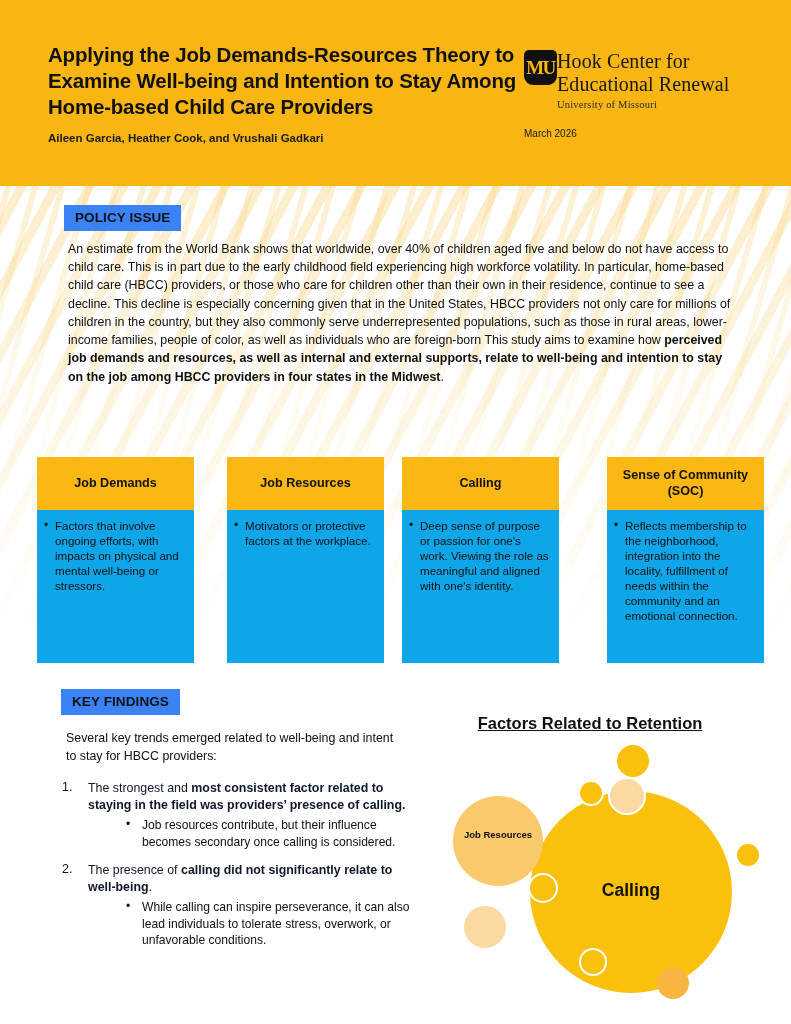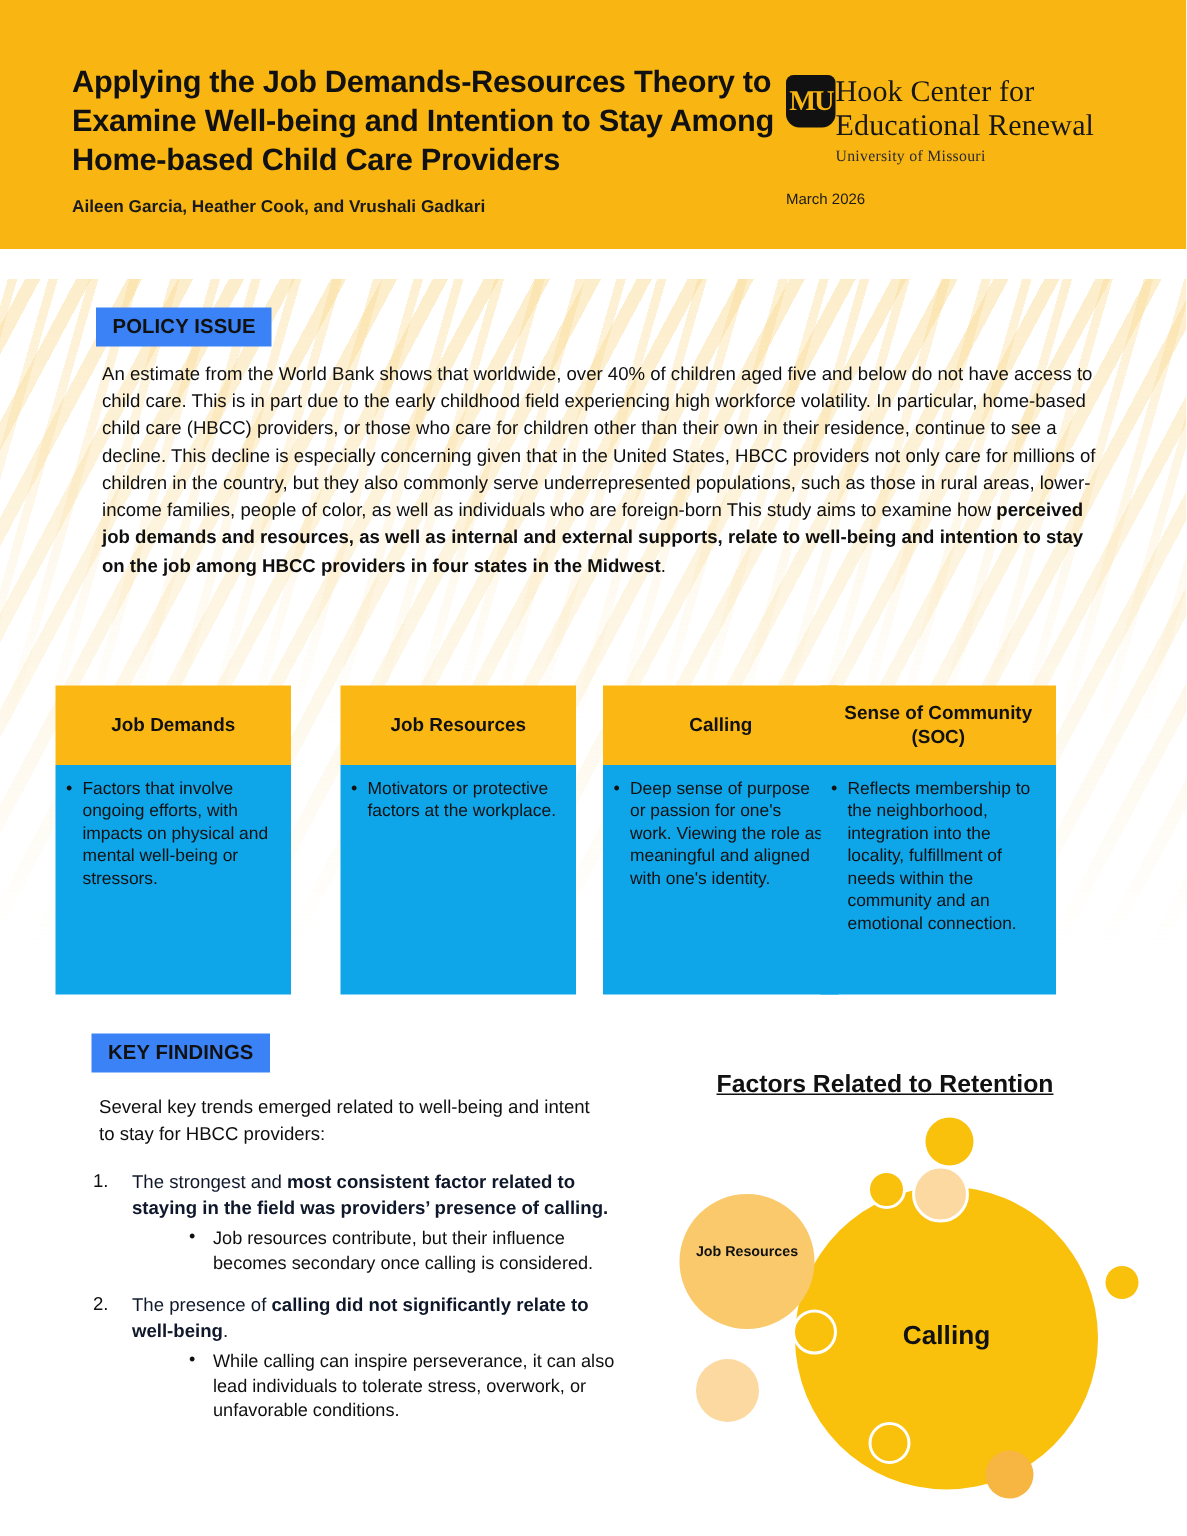--- a/index.html
+++ b/index.html
@@ -41,21 +41,21 @@
         rgba(255,255,255,0) 6px,
         rgba(255,255,255,0) 26px
       );
     -webkit-mask-image: linear-gradient(to bottom, rgba(0,0,0,1) 0%, rgba(0,0,0,0) 100%);
     mask-image: linear-gradient(to bottom, rgba(0,0,0,1) 0%, rgba(0,0,0,0) 100%);
     pointer-events: none;
   }
 
   
   #header {
-    position: absolute; left: 0; top: 0; width: 791px; height: 166px;
+    position: absolute; left: 0; top: 0; width: 791px; height: 186px;
     background: #F9B613;
   }
   #title {
     position: absolute; left: 48px; top: 42px; width: 470px;
     font-size: 20.5px; font-weight: bold; line-height: 1.26;
     color: #111111; letter-spacing: -0.2px;
   }
   #authors {
     position: absolute; left: 48px; top: 132px; width: 470px;
     font-size: 11.5px; font-weight: bold; color: #1a1a1a;
@@ -129,21 +129,21 @@
   .card .card-body li {
     font-size: 11.6px; line-height: 1.29; color: #111111;
     position: relative; padding-left: 11px;
   }
   .card .card-body li:before {
     content: "\2022"; position: absolute; left: 0; top: -1px; font-size: 12px;
   }
   #card-0 { left: 37px; }
   #card-1 { left: 227px; }
   #card-2 { left: 402px; }
-  #card-3 { left: 547px; border-radius: 28px; }
+  #card-3 { left: 607px; border-radius: 28px; }
 
   
   #findings-intro {
     position: absolute; left: 66px; top: 730px; width: 330px;
     font-size: 12.4px; line-height: 1.42; color: #0f0f0f;
   }
   #findings-list {
     position: absolute; left: 60px; top: 780px; width: 350px;
   }
   .finding { position: relative; padding-left: 28px; margin-bottom: 12px; }

